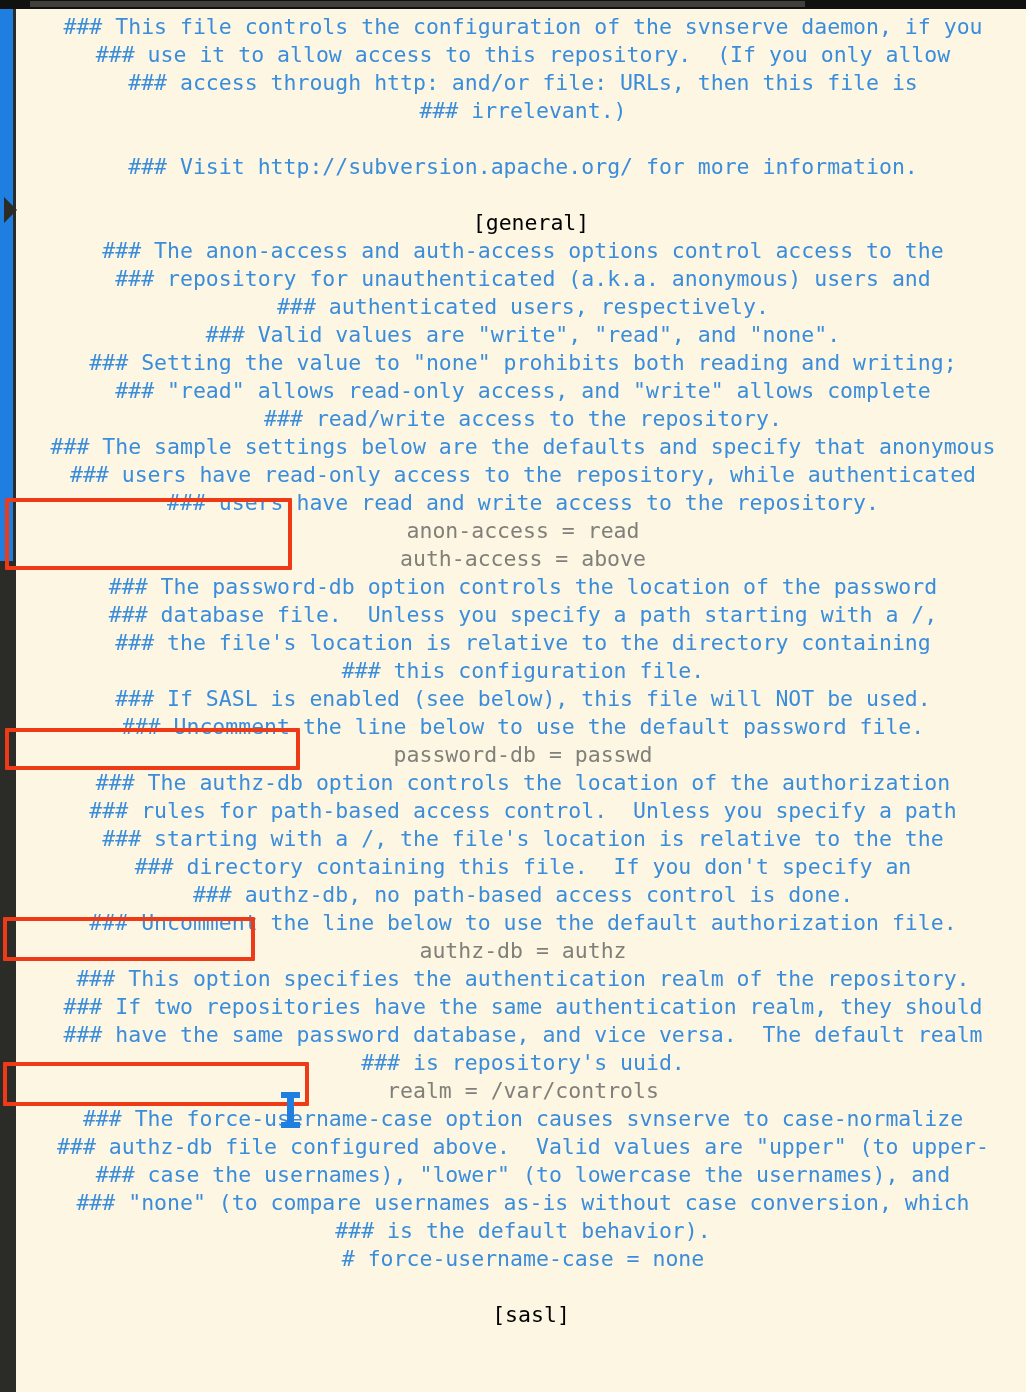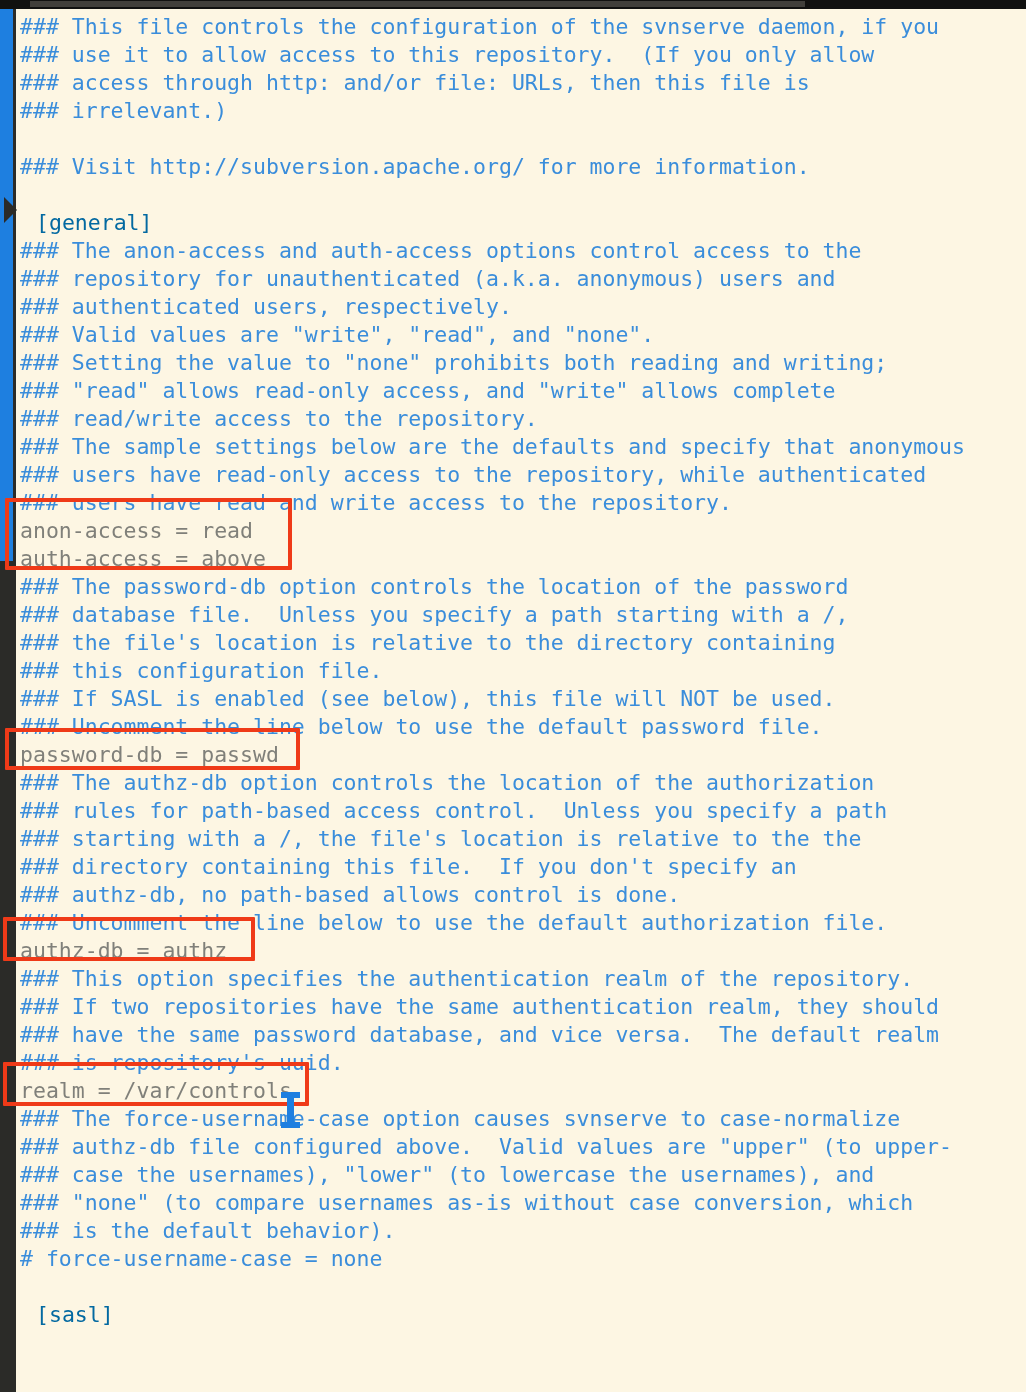--- a/index.html
+++ b/index.html
@@ -69,31 +69,32 @@
   
   #code {
     position: absolute;
     left: 16px; top: 9px;
     width: 1010px;
     height: 1383px;
     background: #fdf6e3;
     padding: 4px 0 0 4px;
     box-sizing: border-box;
     z-index: 10;
+    text-align: center;
   }
   .line {
     height: 28px;
     line-height: 28px;
     font-size: 21.5px;
     letter-spacing: 0px;
     white-space: pre;
     color: #3a8ddb;
   }
   .line.cfg { color: #80807a; }
-  .line.sec { color: #0369a1; margin-left: 16px; }
+  .line.sec { color: #000000; margin-left: 16px; }
   .line.blank { color: transparent; }
 
   
   .hl-box {
     position: absolute;
     border: 4px solid #ef3a18;
     box-sizing: border-box;
     z-index: 25;
     pointer-events: none;
     border-radius: 1px;
@@ -149,21 +150,21 @@
       <div class="line">### database file.  Unless you specify a path starting with a /,</div>
       <div class="line">### the file's location is relative to the directory containing</div>
       <div class="line">### this configuration file.</div>
       <div class="line">### If SASL is enabled (see below), this file will NOT be used.</div>
       <div class="line">### Uncomment the line below to use the default password file.</div>
       <div class="line cfg">password-db = passwd</div>
       <div class="line">### The authz-db option controls the location of the authorization</div>
       <div class="line">### rules for path-based access control.  Unless you specify a path</div>
       <div class="line">### starting with a /, the file's location is relative to the the</div>
       <div class="line">### directory containing this file.  If you don't specify an</div>
-      <div class="line">### authz-db, no path-based allows control is done.</div>
+      <div class="line">### authz-db, no path-based access control is done.</div>
       <div class="line">### Uncomment the line below to use the default authorization file.</div>
       <div class="line cfg">authz-db = authz</div>
       <div class="line">### This option specifies the authentication realm of the repository.</div>
       <div class="line">### If two repositories have the same authentication realm, they should</div>
       <div class="line">### have the same password database, and vice versa.  The default realm</div>
       <div class="line">### is repository's uuid.</div>
       <div class="line cfg">realm = /var/controls</div>
       <div class="line">### The force-username-case option causes svnserve to case-normalize</div>
       <div class="line">### authz-db file configured above.  Valid values are "upper" (to upper-</div>
       <div class="line">### case the usernames), "lower" (to lowercase the usernames), and</div>

